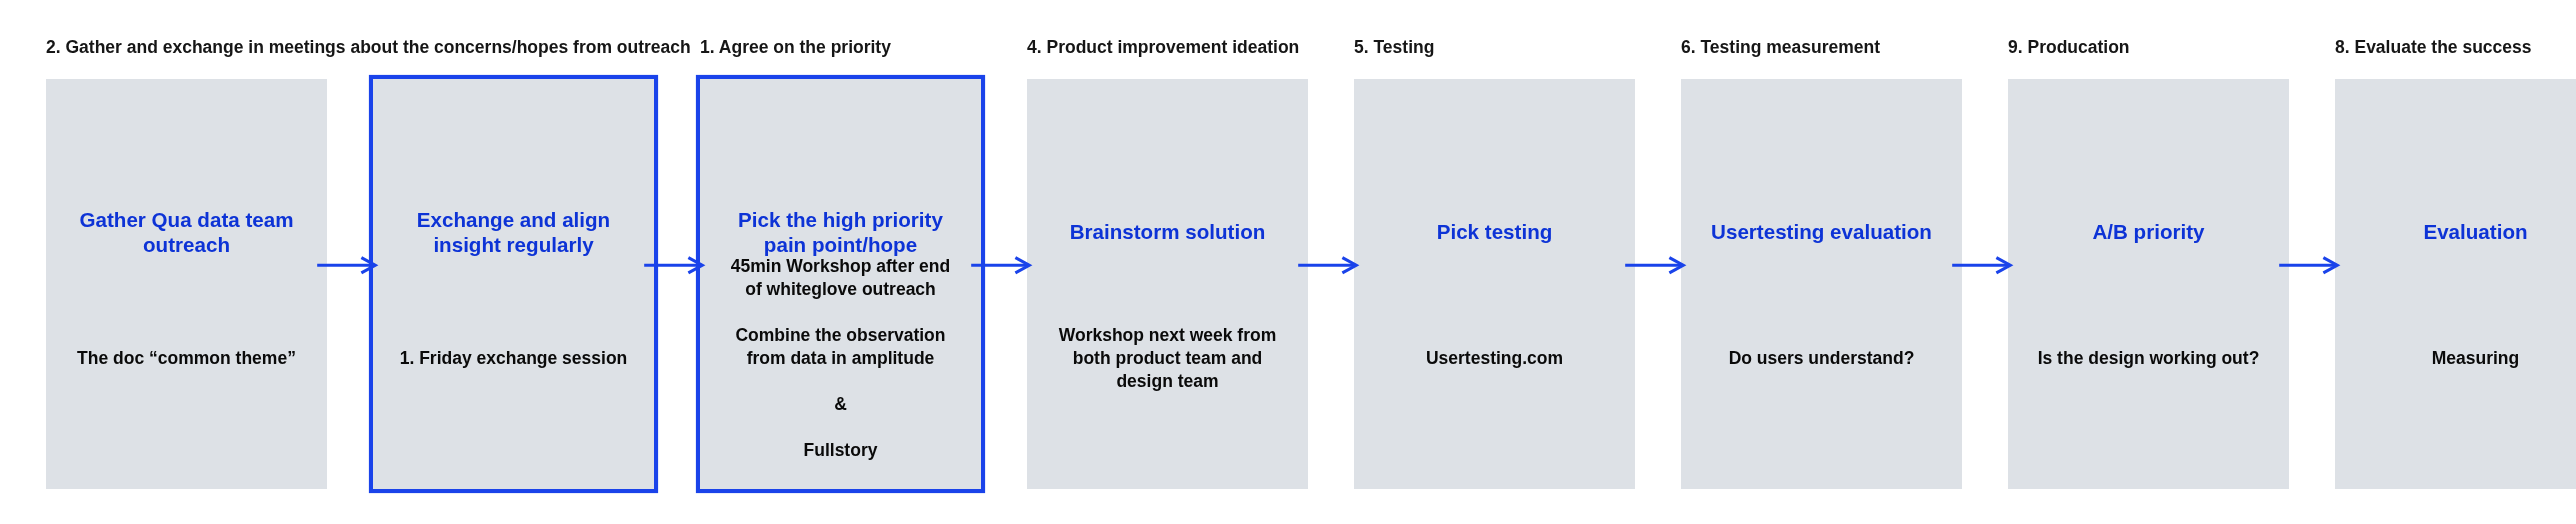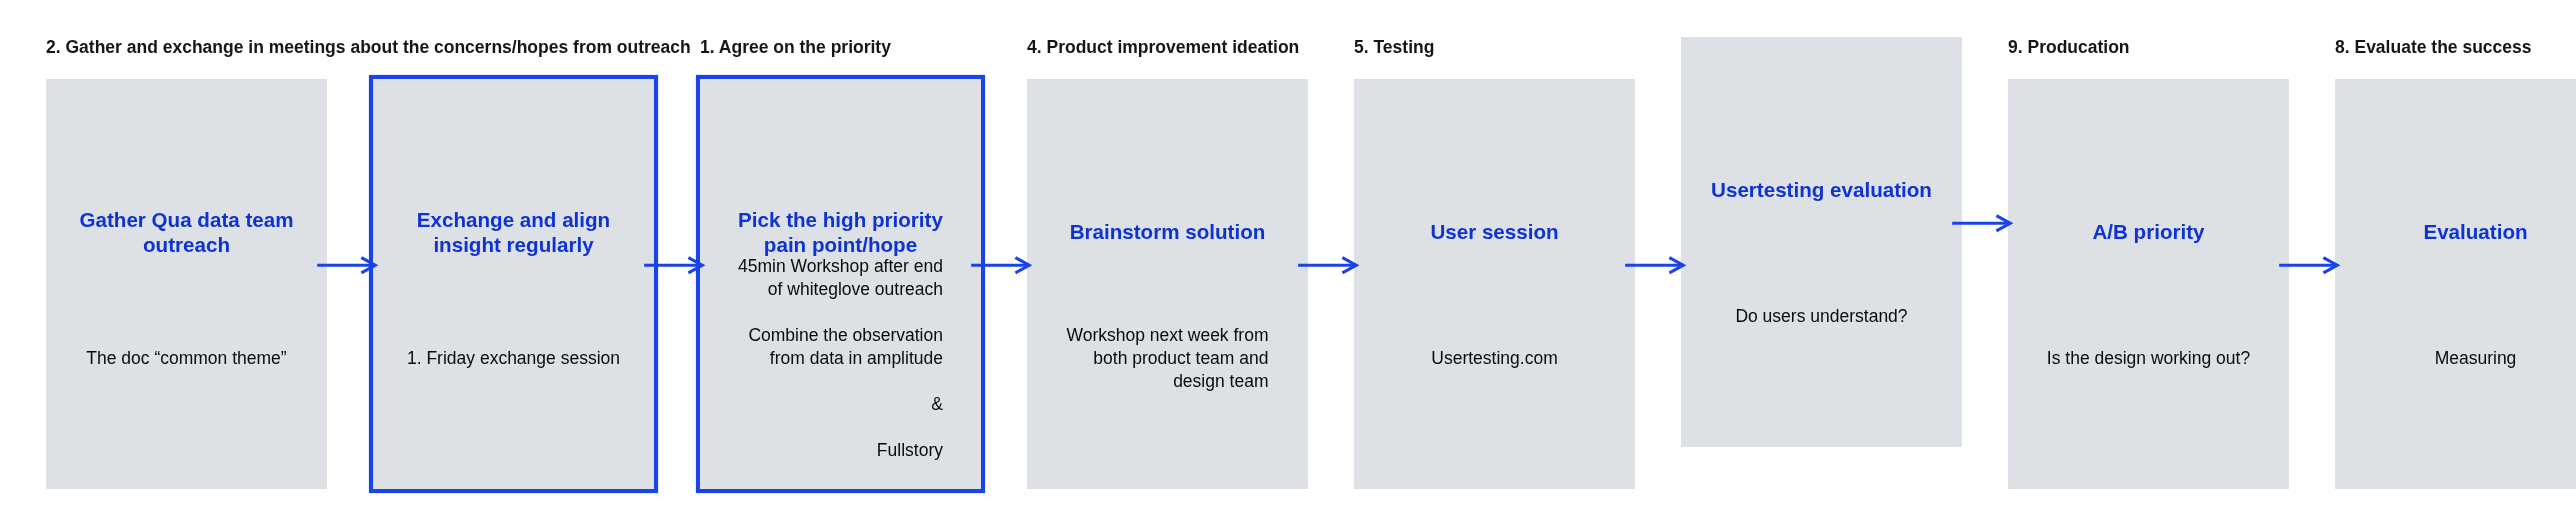--- a/index.html
+++ b/index.html
@@ -56,24 +56,24 @@
     font-size: 20.6px;
     line-height: 25px;
     font-weight: 700;
     color: var(--title-blue);
     white-space: pre-line;
   }
   .card-body {
     position: absolute;
     top: 196px; left: 8.2px; right: 8.2px; height: 166px;
     display: flex; align-items: center; justify-content: center;
-    text-align: right;
+    text-align: center;
     font-size: 17.5px;
     line-height: 23px;
-    font-weight: 400;
+    font-weight: 700;
     color: var(--body-text);
     white-space: pre-line;
   }
   .arrow {
     position: absolute;
     top: 177px;
     left: calc(100% - 10.3px);
     width: 61px;
     height: 18.5px;
     z-index: 5;
@@ -147,30 +147,31 @@
       <svg class="arrow" viewBox="0 0 118 36" aria-hidden="true">
         <line x1="0" y1="18" x2="112" y2="18"></line>
         <polyline points="86,3 113,18 86,33"></polyline>
       </svg>
     </div>
   </div>
 
   <div class="col">
     <div class="step-header">5. Testing</div>
     <div class="card">
-      <div class="card-title">User session</div>
+      <div class="card-title">Pick testing</div>
       <div class="card-body">Usertesting.com</div>
       <svg class="arrow" viewBox="0 0 118 36" aria-hidden="true">
         <line x1="0" y1="18" x2="112" y2="18"></line>
         <polyline points="86,3 113,18 86,33"></polyline>
       </svg>
     </div>
   </div>
 
   <div class="col">
+    <div class="step-header">6. Testing measurement</div>
     <div class="card">
       <div class="card-title">Usertesting evaluation</div>
       <div class="card-body">Do users understand?</div>
       <svg class="arrow" viewBox="0 0 118 36" aria-hidden="true">
         <line x1="0" y1="18" x2="112" y2="18"></line>
         <polyline points="86,3 113,18 86,33"></polyline>
       </svg>
     </div>
   </div>
 

